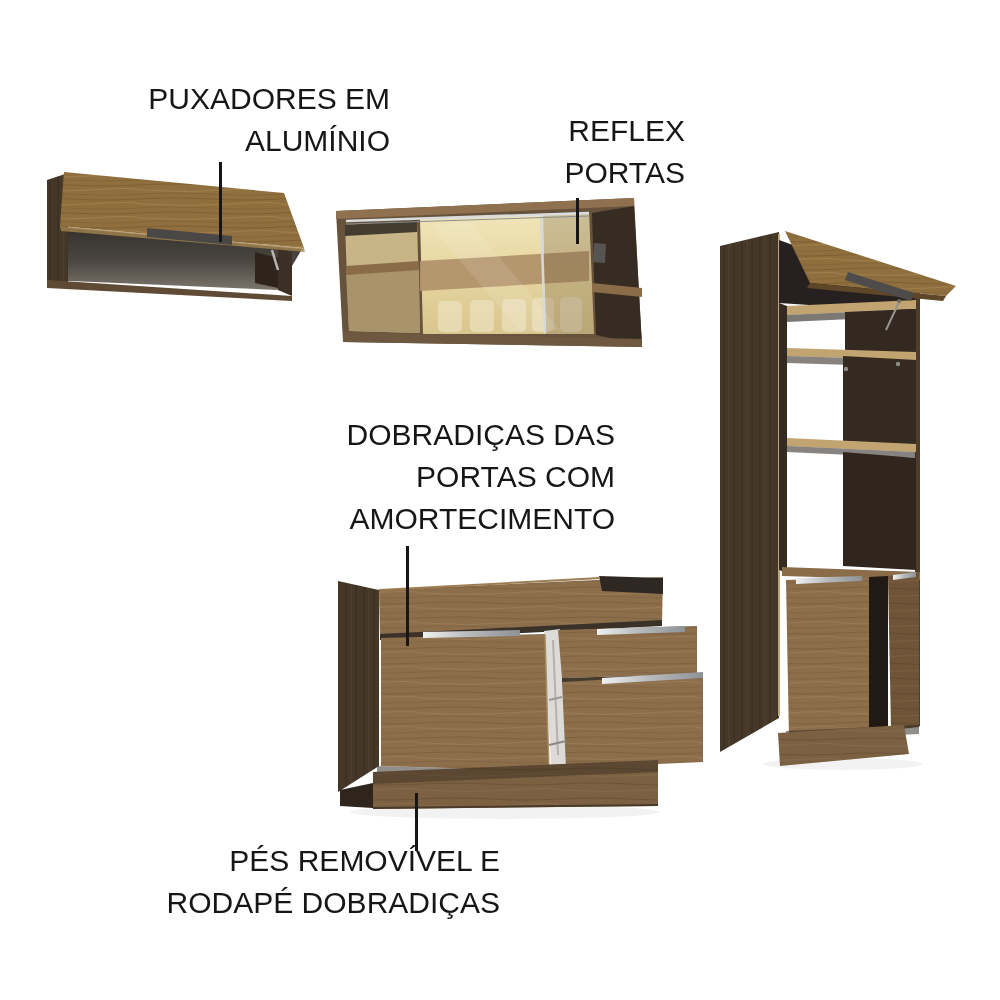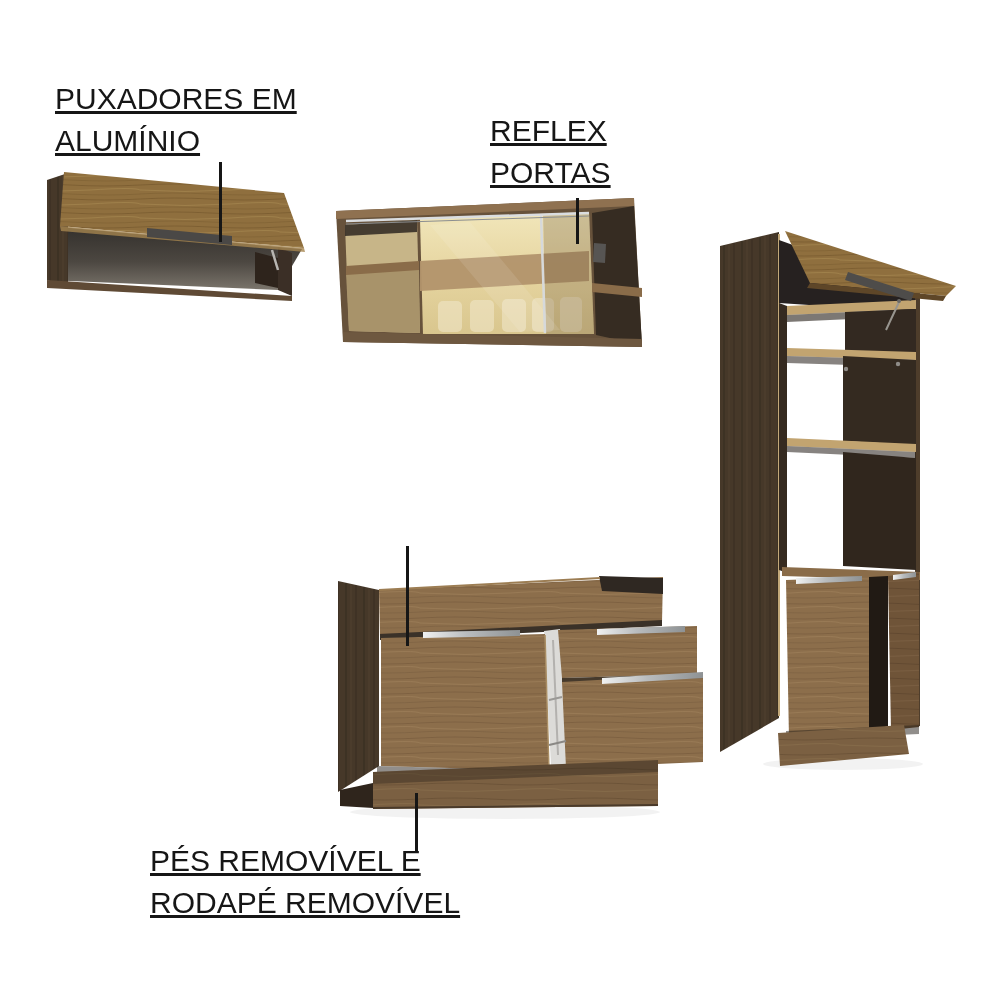--- a/index.html
+++ b/index.html
@@ -1,20 +1,20 @@
 <!DOCTYPE html>
 <html><head>
 <meta charset="utf-8">
 <style>
   html,body{margin:0;padding:0;background:#ffffff;}
   .stage{position:relative;width:1000px;height:1000px;background:#ffffff;overflow:hidden;
          font-family:"Liberation Sans",sans-serif;}
   .stage svg{position:absolute;left:0;top:0;}
-  .annotation{position:absolute;text-align:left;color:#161616;font-size:30px;line-height:42px;
-              font-weight:400;letter-spacing:0;z-index:5;text-decoration:underline;}
+  .annotation{position:absolute;text-align:right;color:#161616;font-size:30px;line-height:42px;
+              font-weight:400;letter-spacing:0;z-index:5;}
   .annotation .ln{display:block;}
   .pointer{position:absolute;width:3px;background:#161616;z-index:4;}
 </style>
 </head>
 <body>
 
 <div class="stage">
 
 <svg width="1000" height="1000" viewBox="0 0 1000 1000">
   <defs>
@@ -174,23 +174,28 @@
 </svg>
 
   <div class="annotation" style="left:55px;top:78px;width:335px">
     <span class="ln">PUXADORES EM</span>
     <span class="ln">ALUMÍNIO</span>
   </div>
   <div class="annotation" style="left:490px;top:110px;width:195px">
     <span class="ln">REFLEX</span>
     <span class="ln">PORTAS</span>
   </div>
+  <div class="annotation" style="left:285px;top:414px;width:330px">
+    <span class="ln">DOBRADIÇAS DAS</span>
+    <span class="ln">PORTAS COM</span>
+    <span class="ln">AMORTECIMENTO</span>
+  </div>
   <div class="annotation" style="left:150px;top:840px;width:350px">
     <span class="ln">PÉS REMOVÍVEL E</span>
-    <span class="ln">RODAPÉ REMOVÍVEL</span>
+    <span class="ln">RODAPÉ DOBRADIÇAS</span>
   </div>
 
   <div class="pointer" style="left:219px;top:162px;height:80px"></div>
   <div class="pointer" style="left:576px;top:198px;height:46px"></div>
   <div class="pointer" style="left:406px;top:546px;height:100px"></div>
   <div class="pointer" style="left:415px;top:793px;height:58px"></div>
 
 </div>
 
 </body></html>

